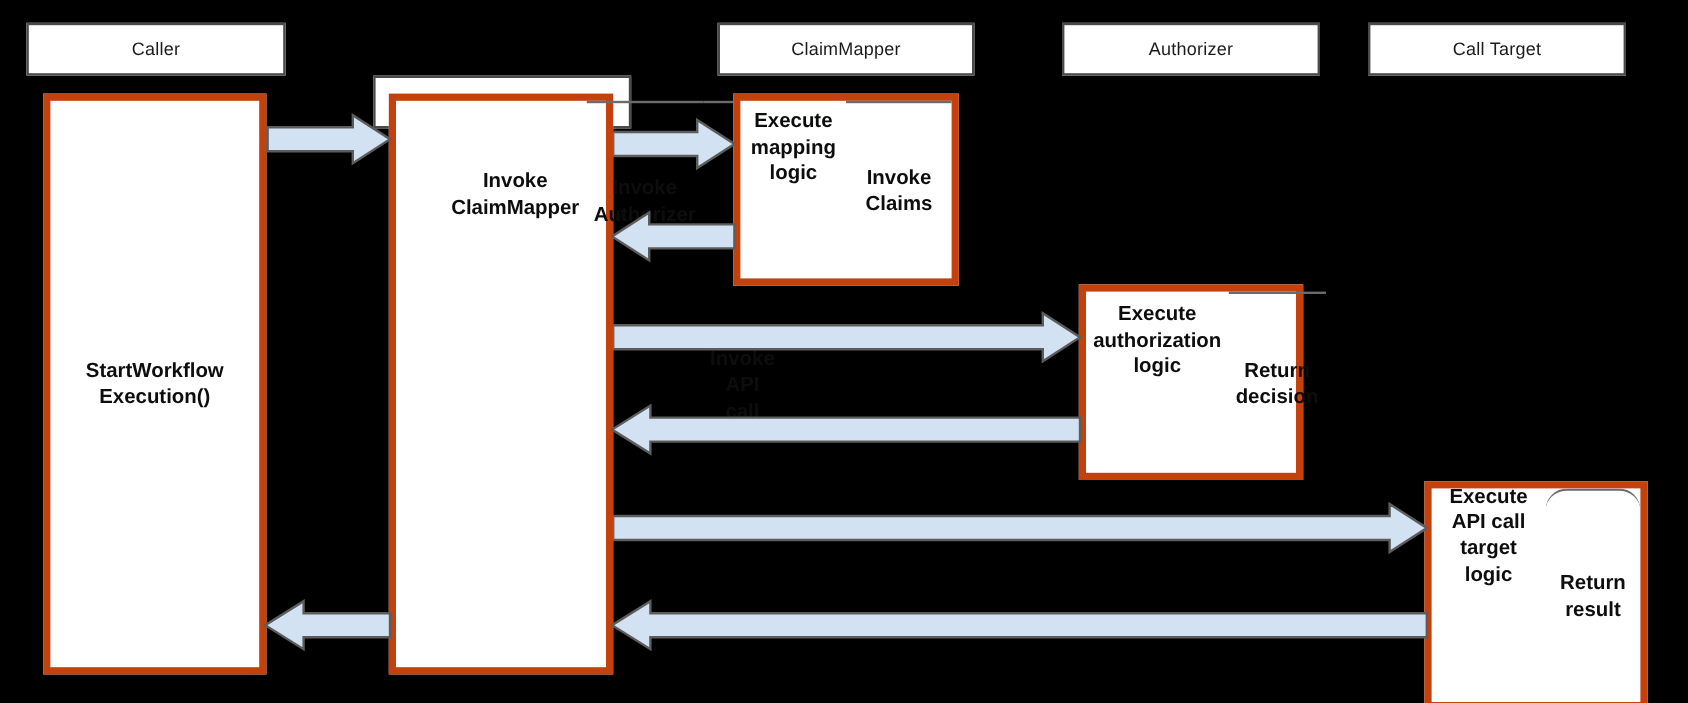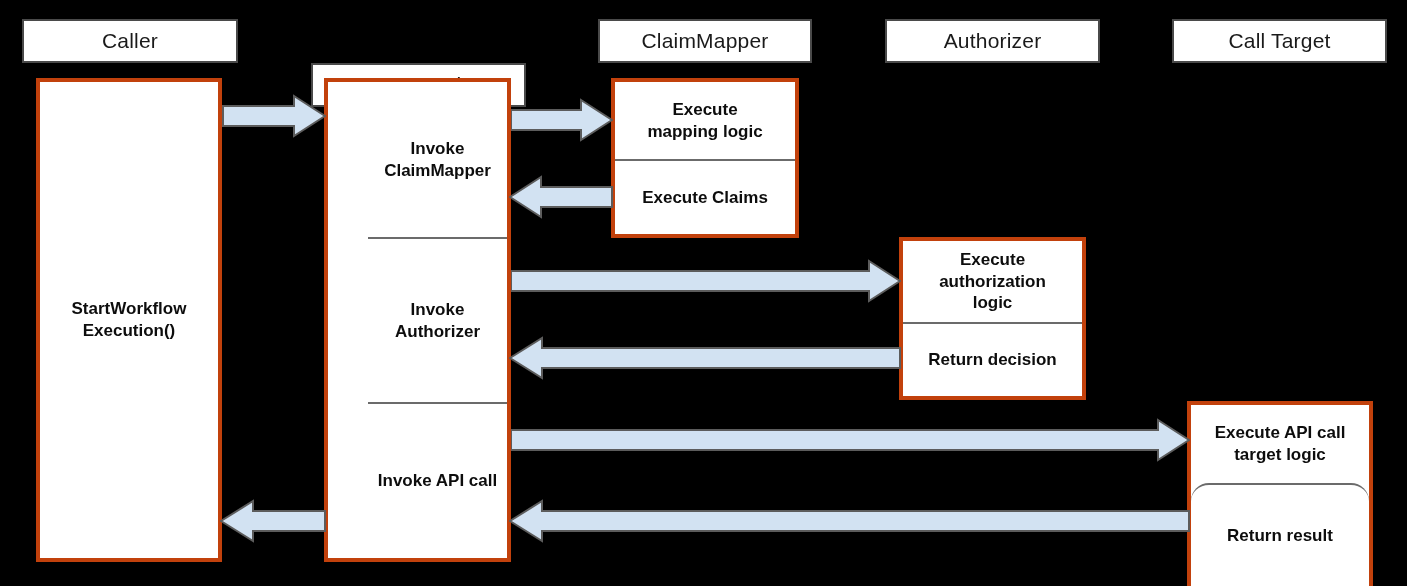--- a/index.html
+++ b/index.html
@@ -22,34 +22,34 @@
   
   .participant-header {
     position: absolute;
     box-sizing: border-box;
     background: #ffffff;
     border: 2px solid #4a4a4a;
     display: flex;
     align-items: center;
     justify-content: center;
     color: #1a1a1a;
-    font-size: 21px;
+    font-size: 15px;
     font-weight: 400;
     letter-spacing: 0.2px;
     font-family: "Liberation Sans", sans-serif;
   }
 
   
   .activation {
     position: absolute;
     box-sizing: border-box;
     background: #ffffff;
-    border: 4px solid #c2410c;
+    border: 6px solid #c2410c;
     display: flex;
-    flex-direction: column;
+    flex-direction: row;
   }
   .act-cell {
     box-sizing: border-box;
     display: flex;
     align-items: center;
     justify-content: center;
     text-align: center;
     color: #0d0d0d;
     font-size: 17px;
     font-weight: bold;
@@ -92,21 +92,21 @@
   </div>
 
   <div class="participant-header" style="left:598px; top:19px; width:214px; height:44px;">
     <span>ClaimMapper</span>
   </div>
 
   <div class="participant-header" style="left:885px; top:19px; width:215px; height:44px;">
     <span>Authorizer</span>
   </div>
 
-  <div class="participant-header" style="left:1172px; top:19px; width:215px; height:44px;">
+  <div class="participant-header" style="left:1140px; top:19px; width:215px; height:44px;">
     <span>Call Target</span>
   </div>
 
   <div class="activation" style="left:36px; top:78px; width:186px; height:484px;">
     <div class="act-cell" style="flex:1 1 auto;">
       <span class="cell-text">StartWorkflow
 Execution()</span>
     </div>
   </div>
 
@@ -123,21 +123,21 @@
       <span class="cell-text">Invoke API call</span>
     </div>
   </div>
 
   <div class="activation" style="left:611px; top:78px; width:188px; height:160px;">
     <div class="act-cell" style="height:77px;">
       <span class="cell-text">Execute
 mapping logic</span>
     </div>
     <div class="act-cell" style="flex:1 1 auto;">
-      <span class="cell-text">Execute Claims</span>
+      <span class="cell-text">Invoke Claims</span>
     </div>
   </div>
 
   <div class="activation" style="left:899px; top:237px; width:187px; height:163px;">
     <div class="act-cell" style="height:81px;">
       <span class="cell-text">Execute
 authorization
 logic</span>
     </div>
     <div class="act-cell" style="flex:1 1 auto;">

